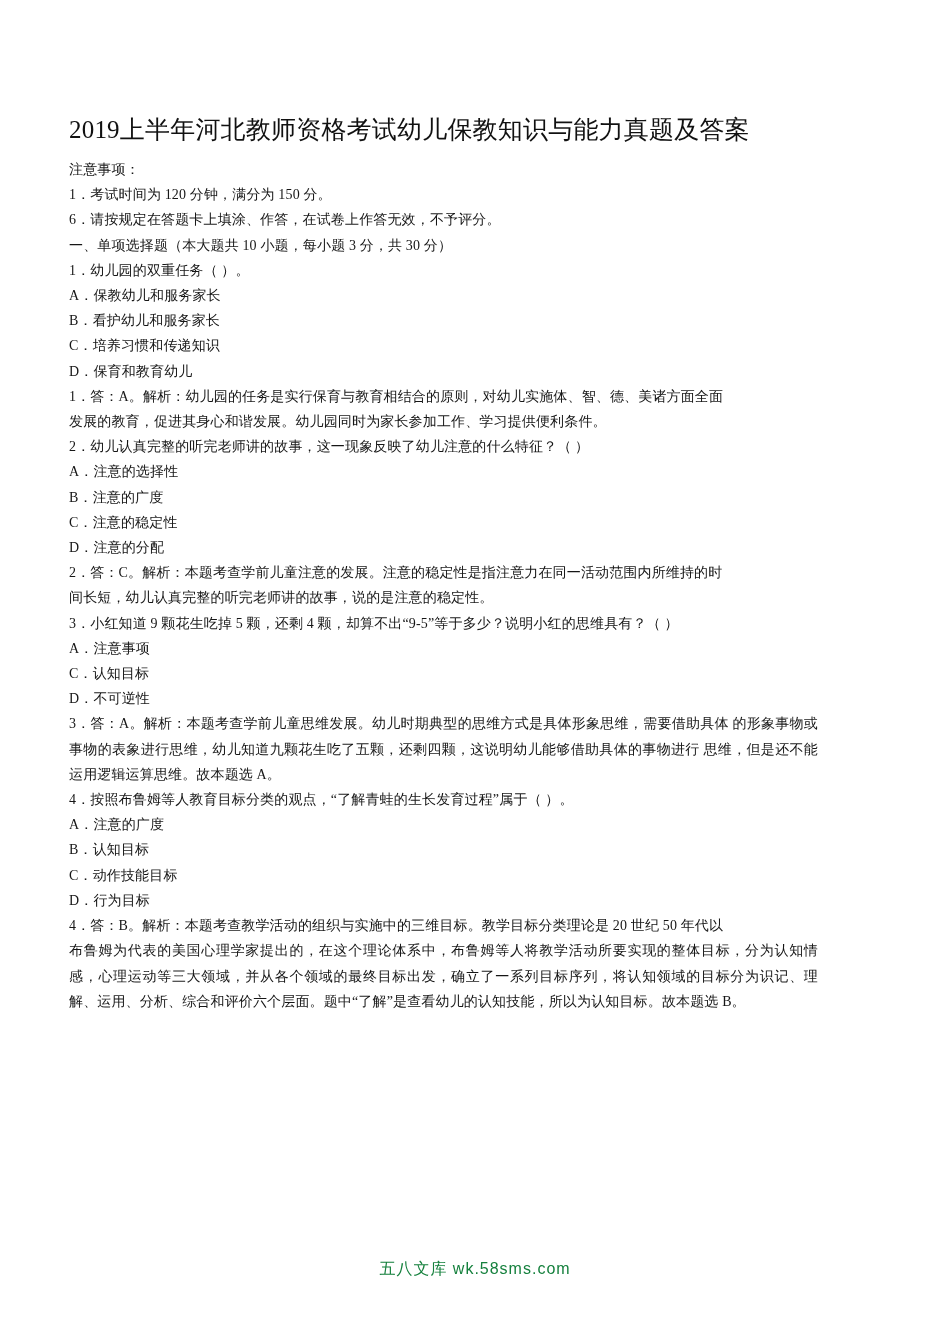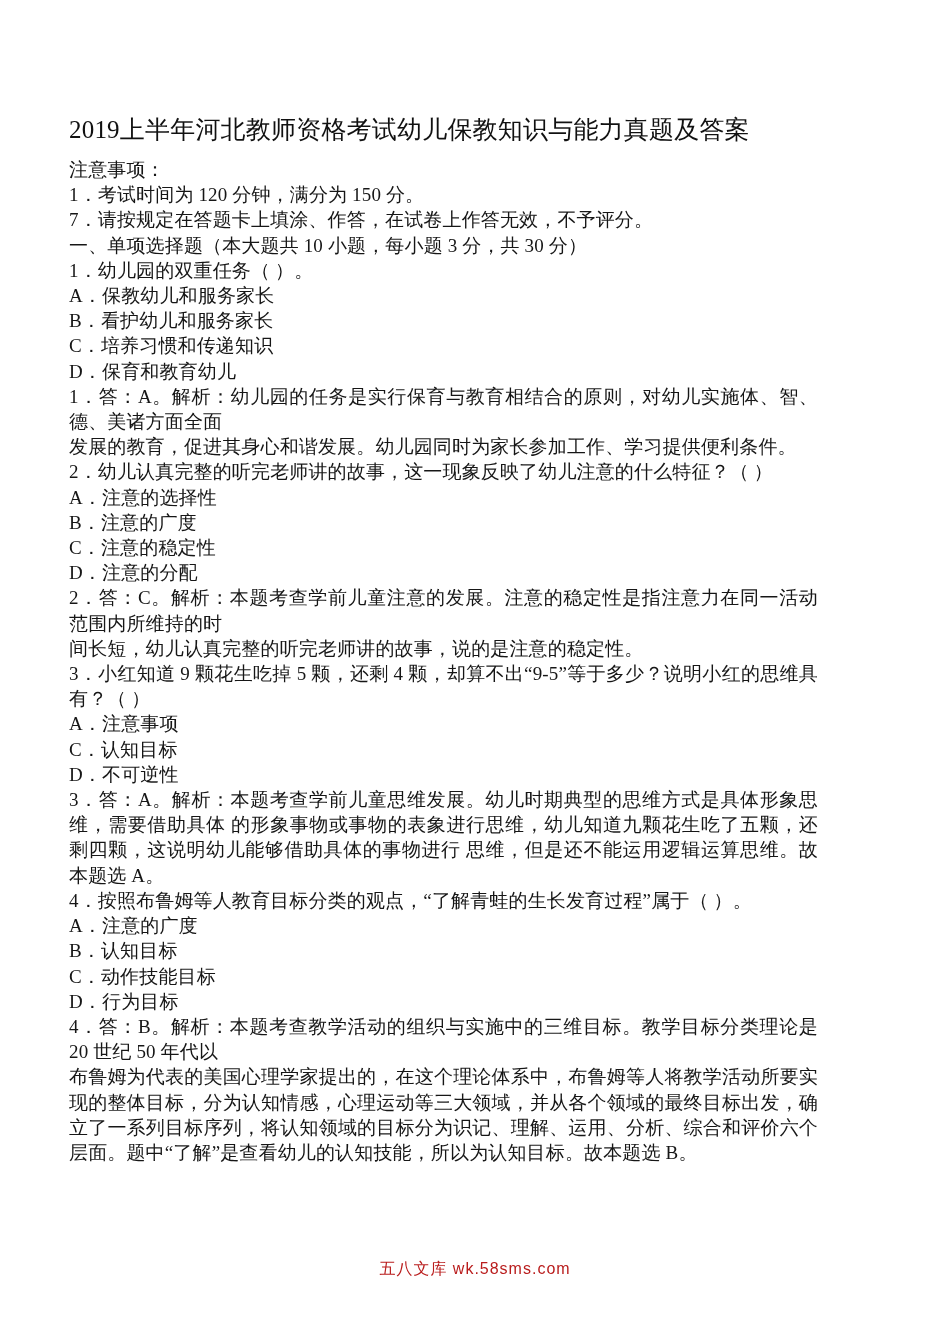--- a/index.html
+++ b/index.html
@@ -31,52 +31,52 @@
     font-weight: normal;
     letter-spacing: 0.2px;
     margin: 0 0 6px 0;
     color: #111;
     font-family: "Liberation Serif", "DejaVu Serif", serif;
   }
   .body-block {
     margin-top: 6px;
   }
   .line {
-    font-size: 19px;
+    font-size: 14px;
     line-height: 25.2px;
     letter-spacing: 0.15px;
     white-space: pre-wrap;
     color: #161616;
     font-family: "Liberation Serif", "DejaVu Serif", serif;
   }
   .line.j {
     text-align: justify;
     text-justify: inter-ideograph;
   }
   .footer {
     position: absolute;
     left: 0;
     bottom: 64px;
     width: 950px;
     text-align: center;
     font-size: 16px;
     letter-spacing: 1px;
-    color: #b91c1c;
+    color: #15803d;
     font-family: "Liberation Sans", sans-serif;
   }
 </style>
 </head>
 <body>
 
 <div class="page">
   <h1 class="doc-title">2019上半年河北教师资格考试幼儿保教知识与能力真题及答案</h1>
   <div class="body-block">
     <div class="line">注意事项：</div>
     <div class="line">1．考试时间为 120 分钟，满分为 150 分。</div>
-    <div class="line">7．请按规定在答题卡上填涂、作答，在试卷上作答无效，不予评分。</div>
+    <div class="line">6．请按规定在答题卡上填涂、作答，在试卷上作答无效，不予评分。</div>
     <div class="line">一、单项选择题（本大题共 10 小题，每小题 3 分，共 30 分）</div>
     <div class="line">1．幼儿园的双重任务（ ）。</div>
     <div class="line">A．保教幼儿和服务家长</div>
     <div class="line">B．看护幼儿和服务家长</div>
     <div class="line">C．培养习惯和传递知识</div>
     <div class="line">D．保育和教育幼儿</div>
     <div class="line j">1．答：A。解析：幼儿园的任务是实行保育与教育相结合的原则，对幼儿实施体、智、德、美诸方面全面</div>
     <div class="line">发展的教育，促进其身心和谐发展。幼儿园同时为家长参加工作、学习提供便利条件。</div>
     <div class="line j">2．幼儿认真完整的听完老师讲的故事，这一现象反映了幼儿注意的什么特征？（ ）</div>
     <div class="line">A．注意的选择性</div>

